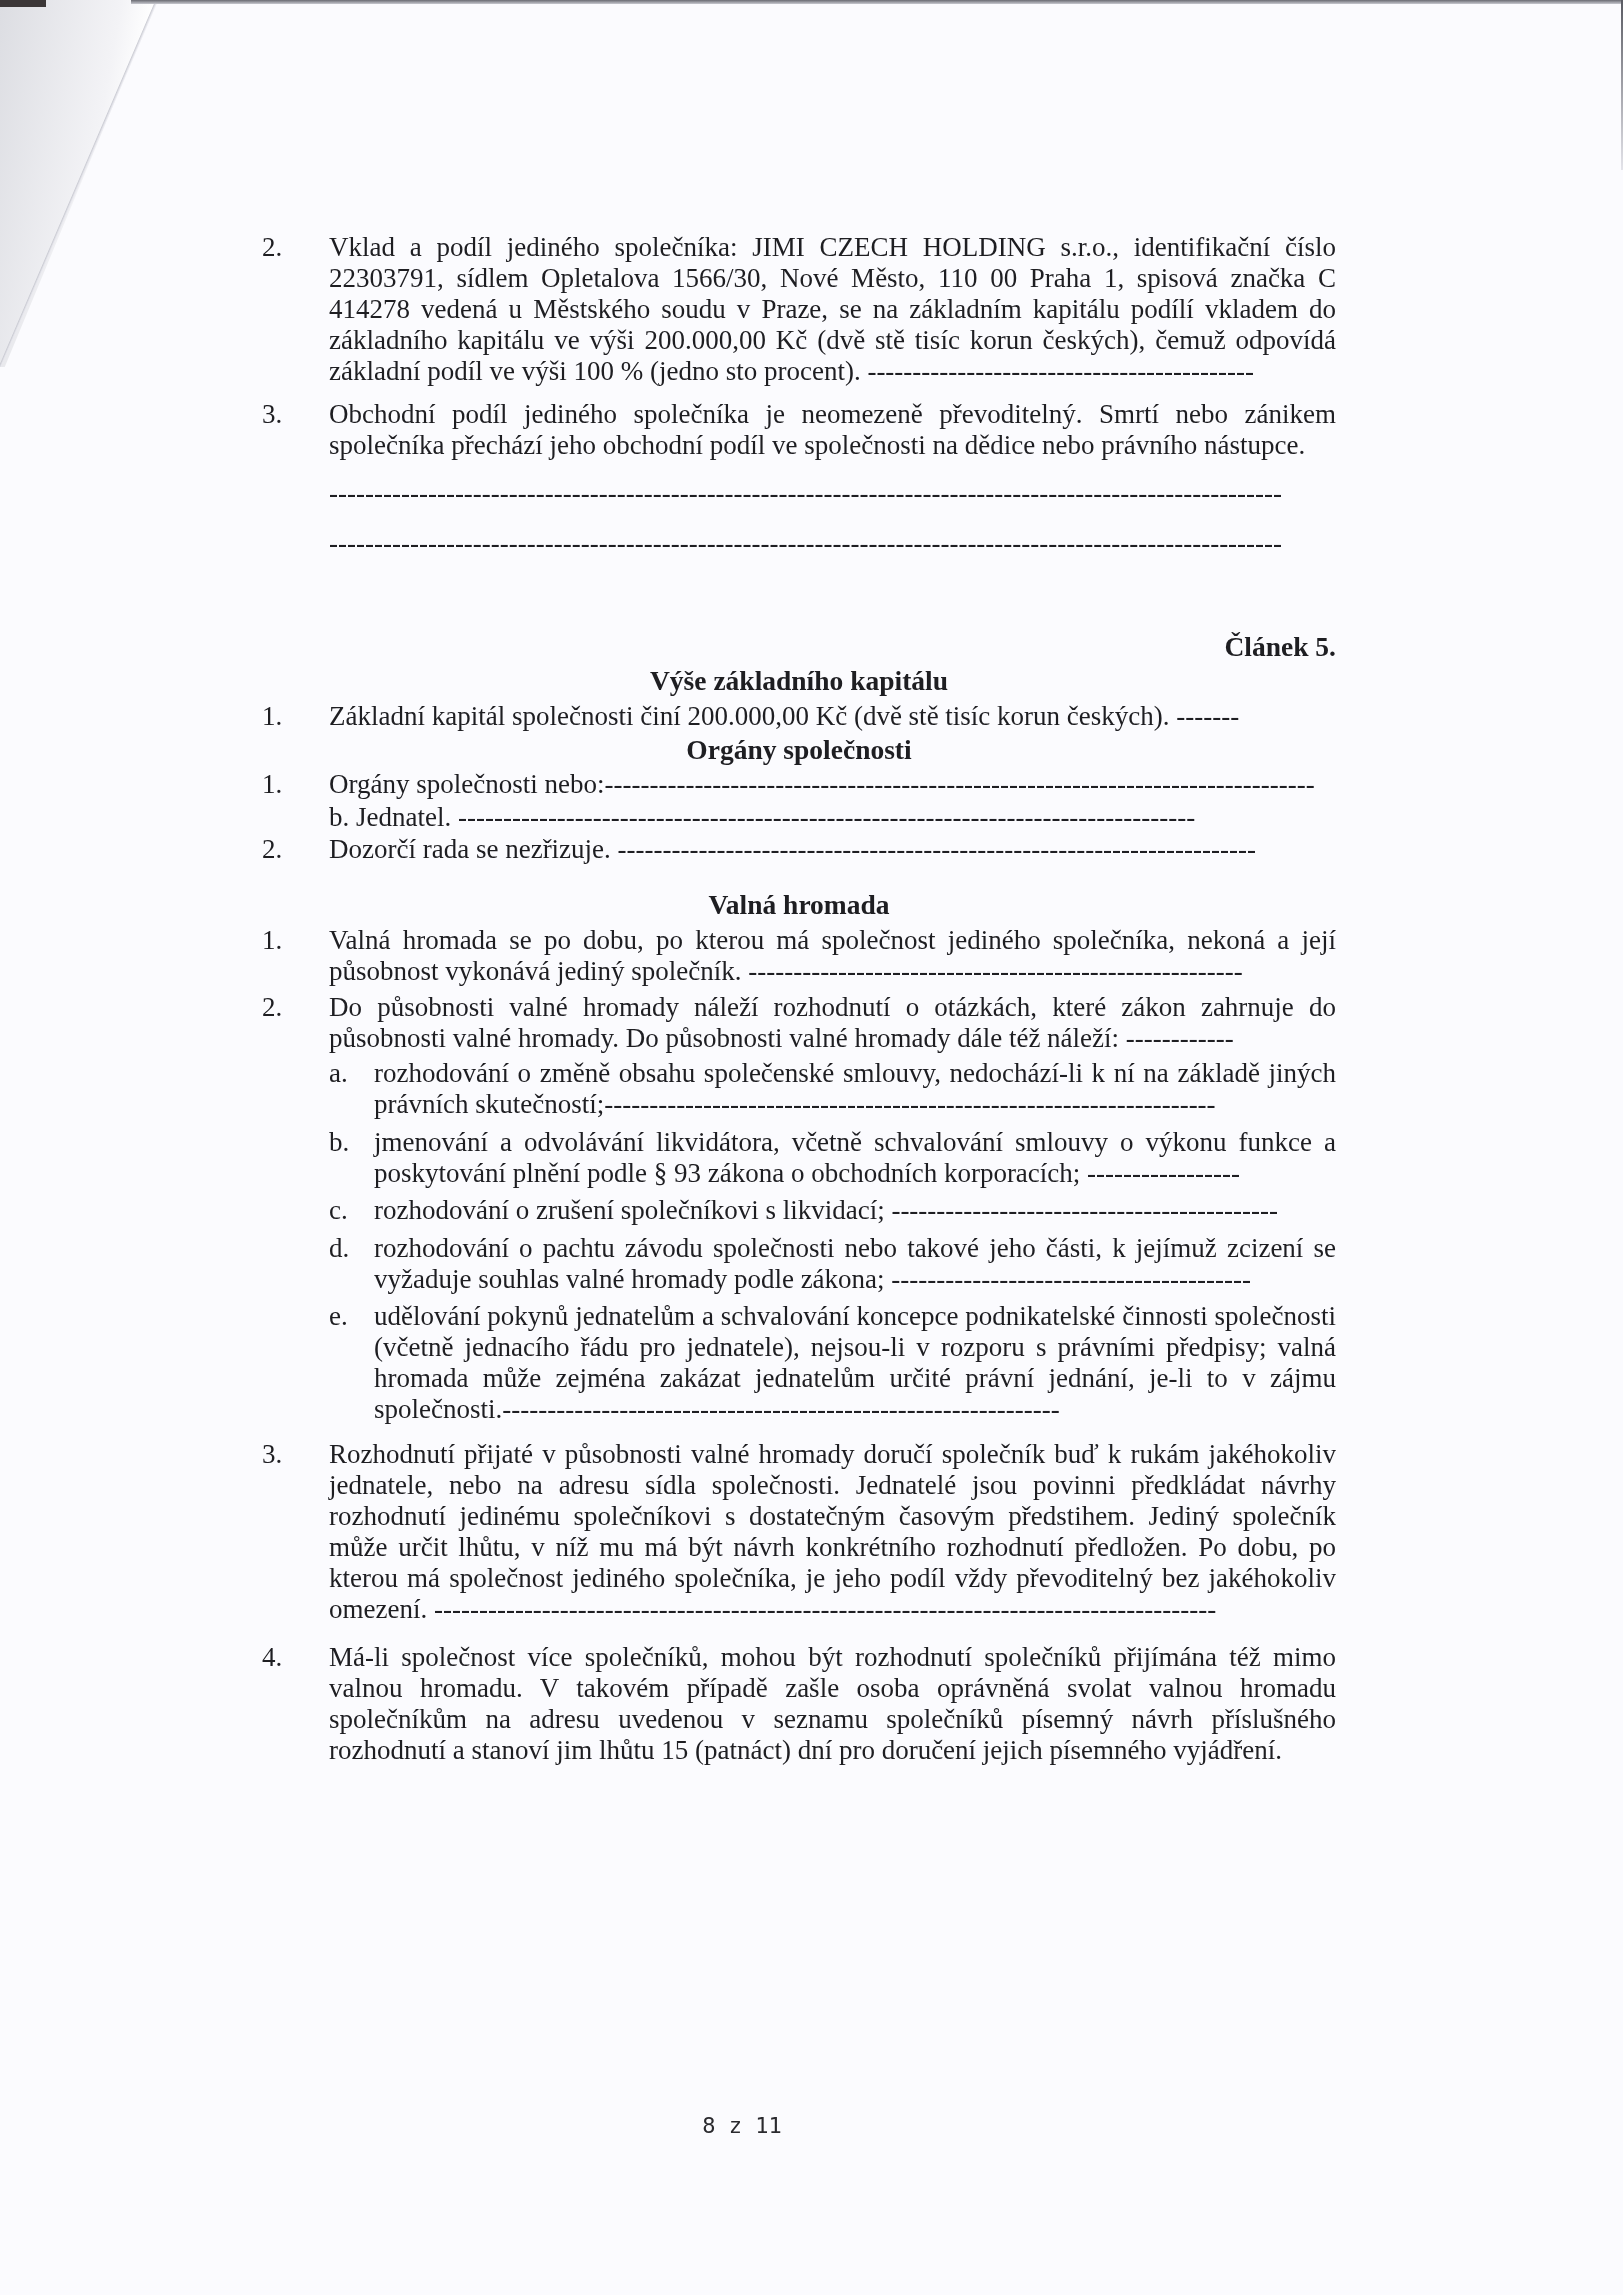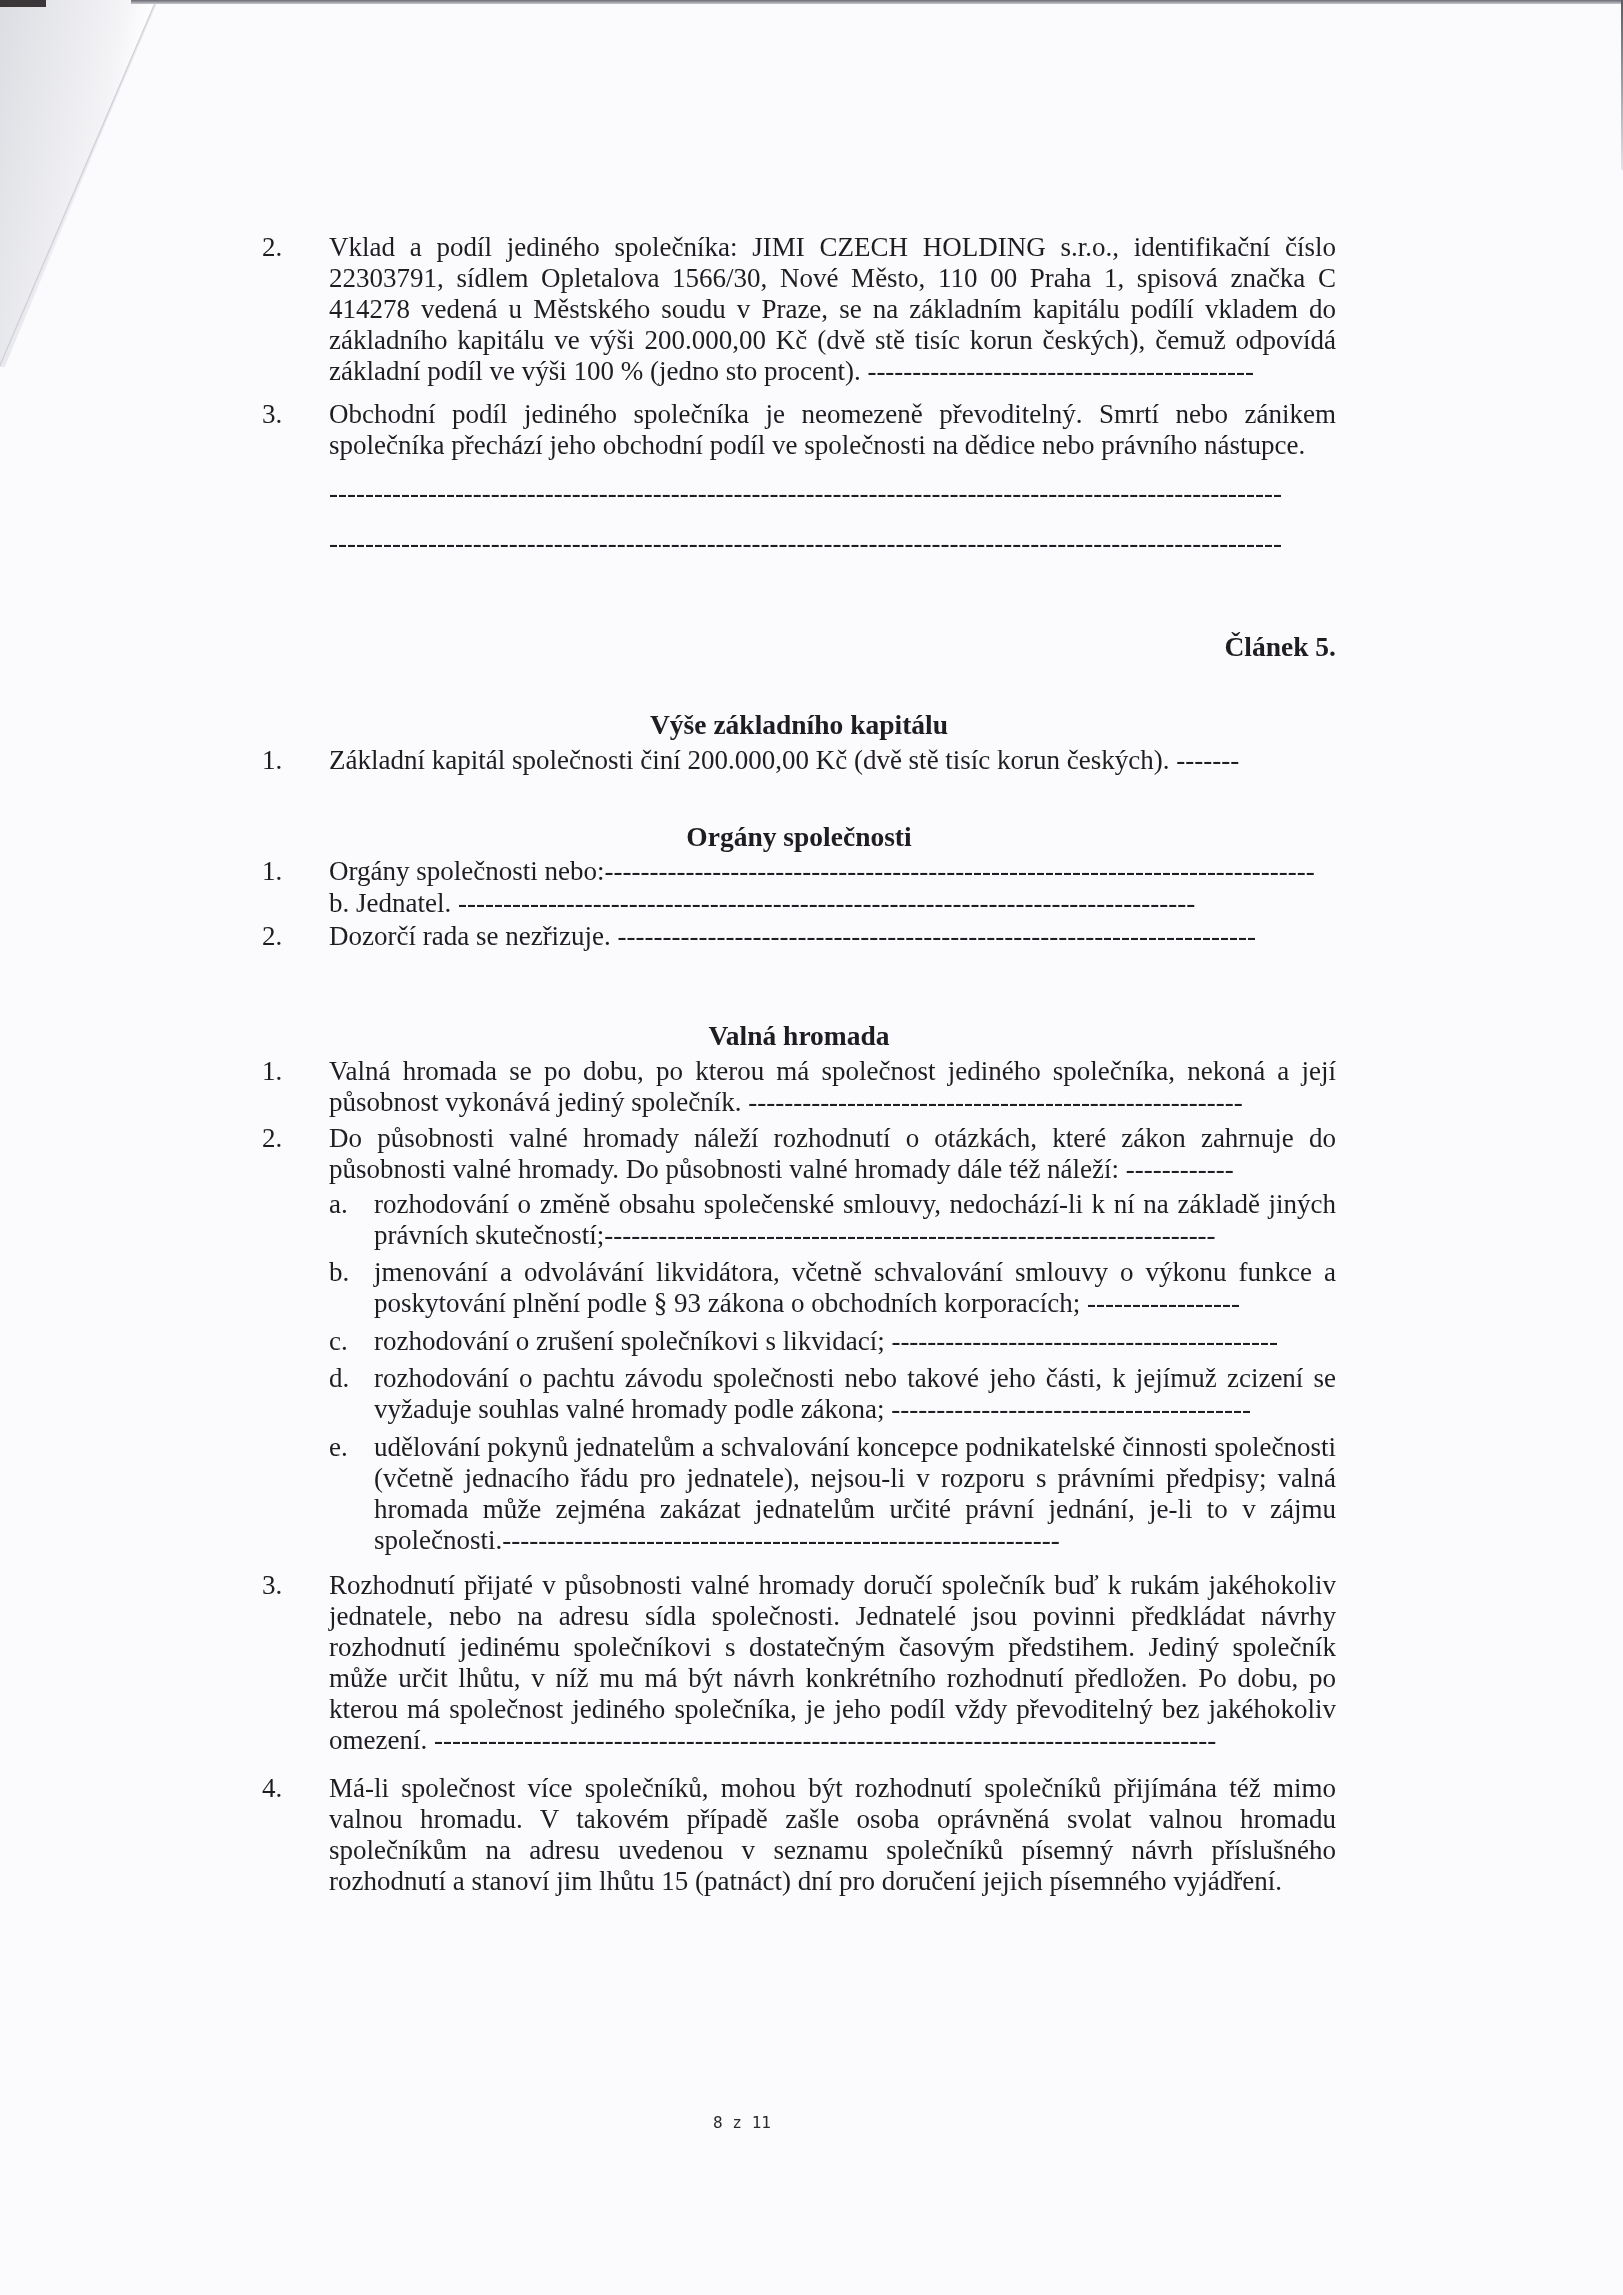--- a/index.html
+++ b/index.html
@@ -92,42 +92,41 @@
       line-height: 34px;
       margin-top: 26px;
       padding-left: 0;
     }
     .article-title {
       text-align: center;
       font-weight: bold;
       font-size: 27.5px;
       line-height: 34px;
       margin-bottom: 2.6px;
-      margin-top: 44px;
     }
     .plain-item {
       position: relative;
       padding-left: 67px;
       white-space: nowrap;
       margin-bottom: 1.3px;
     }
     .plain-item .num { position: absolute; left: 0; top: 0; }
     .plain-sub {
       position: relative;
       padding-left: 67px;
       white-space: nowrap;
       margin-bottom: 1.3px;
     }
     .footer {
       position: absolute;
       top: 2113px;
       left: 0; width: 1484px;
       text-align: center;
       font-family: "DejaVu Sans Mono", "Liberation Mono", monospace;
-      font-size: 16px;
+      font-size: 22px;
       color: #2a2a2e;
     }
     .gap-article { height: 25px; }
   </style>
 </head>
 <body>
 
 <div class="fold"></div>
 <div class="fold-line"></div>
 <div class="corner-dark"></div>

